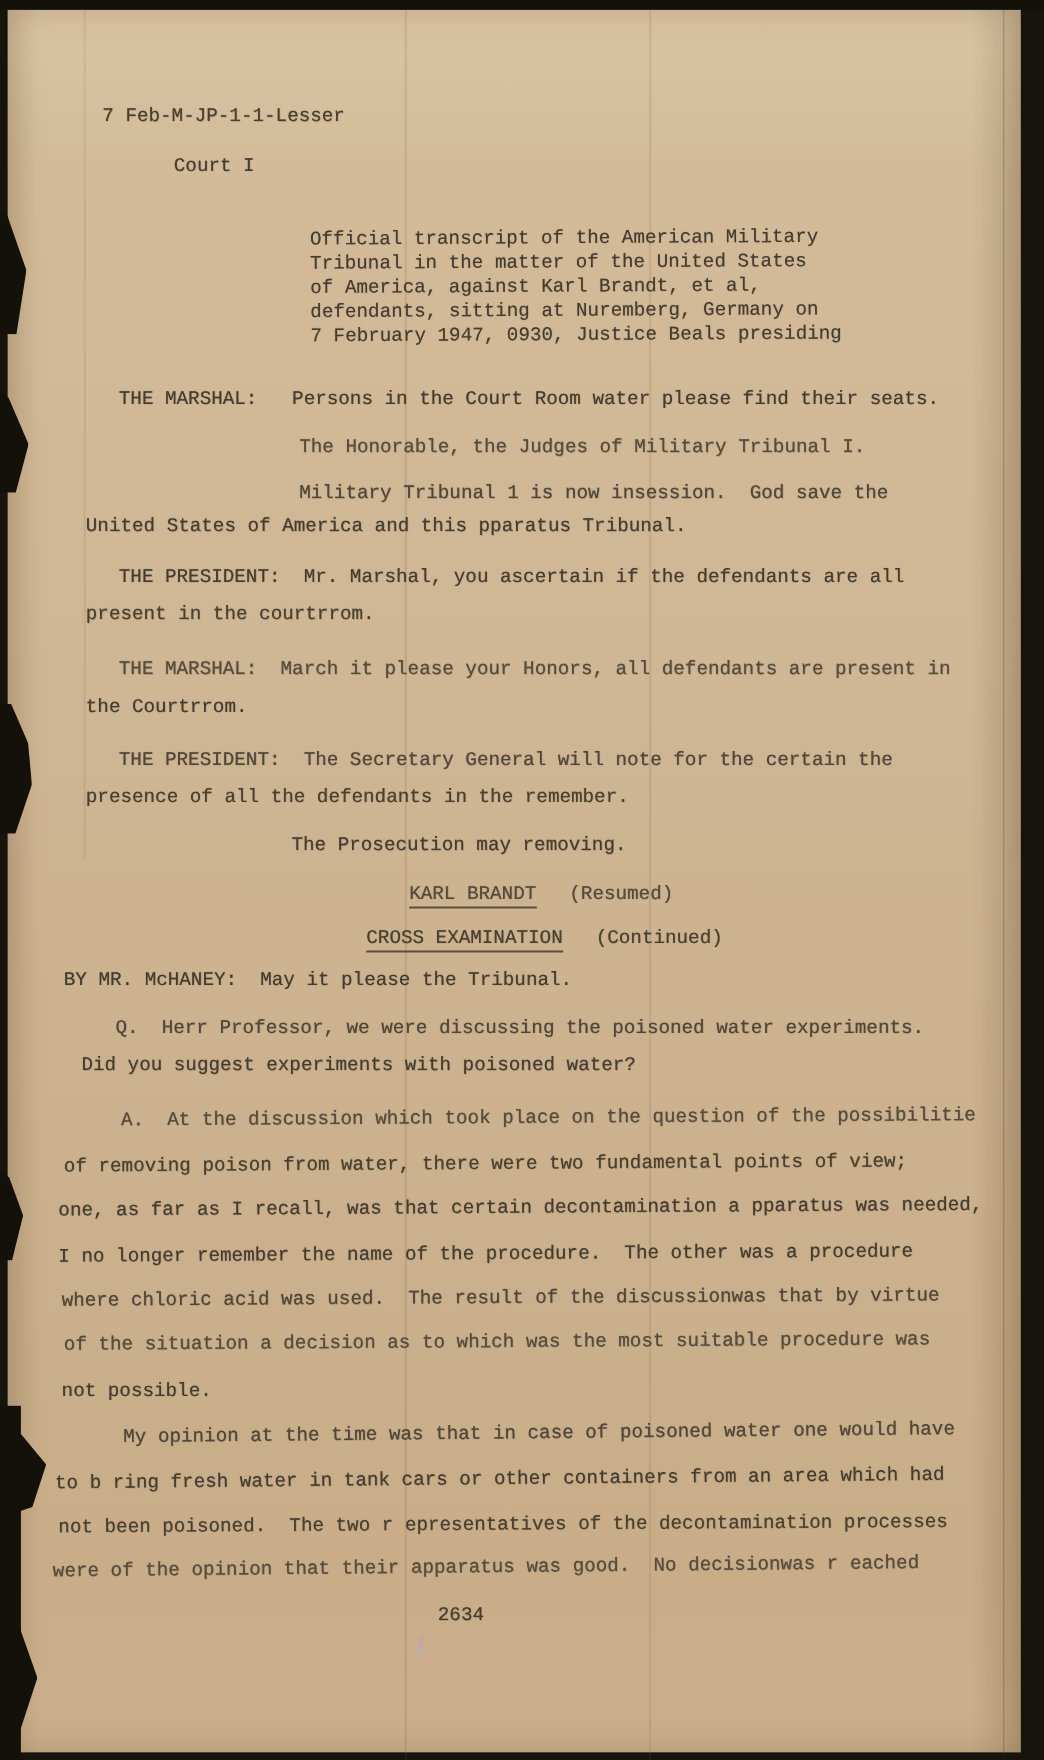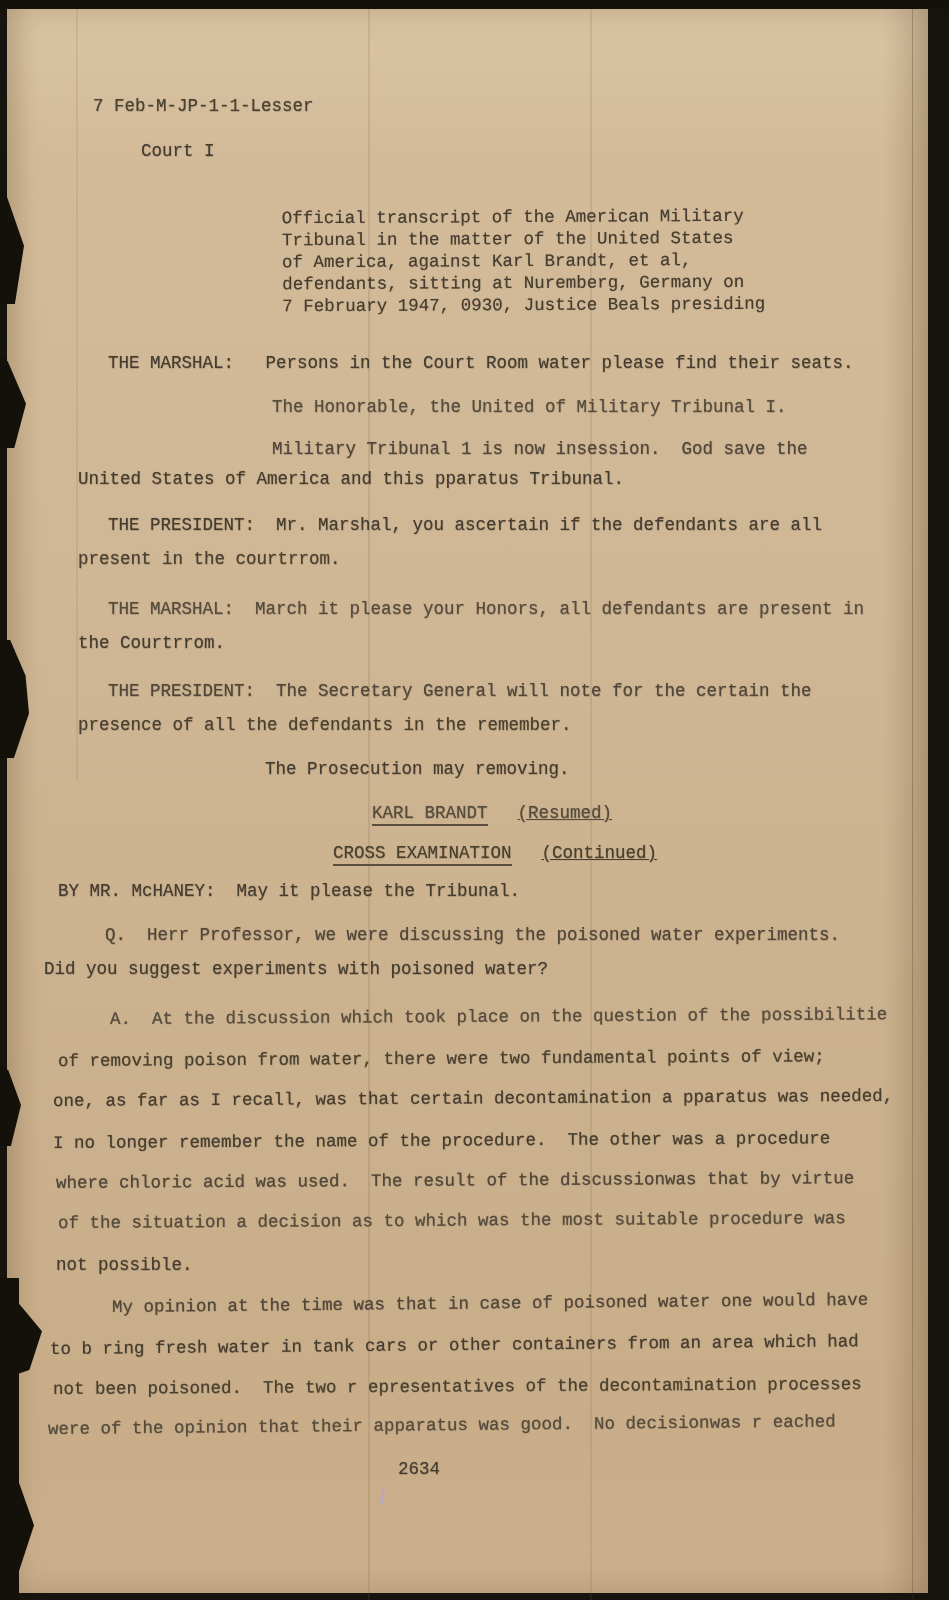--- a/index.html
+++ b/index.html
@@ -42,21 +42,21 @@
     text-shadow:0 0 1px rgba(74,63,48,0.55), 0.5px 0.5px 0 rgba(74,63,48,0.18);
   }
   .line:nth-of-type(3n){color:#50463a;}
   .line:nth-of-type(4n+1){color:#49402f;}
   .line:nth-of-type(5n){color:#564c3e;}
   .tilt1{transform:rotate(-0.35deg);transform-origin:left center;}
   .tilt2{transform:rotate(-0.55deg);transform-origin:left center;}
   .title-block{position:absolute;left:282px;top:206px;transform:rotate(-0.3deg);}
   .title-block .tline{position:relative;white-space:pre;text-shadow:0 0 1px rgba(74,63,48,0.55);}
   .u{border-bottom:2px solid rgba(62,53,42,0.8);padding-bottom:1px;}
-  .hs{margin-left:30px;text-decoration:underline;}
+  .hs{margin-left:30px;}
   .smudge{
     position:absolute;left:381px;top:1488px;width:3px;height:16px;border-radius:2px;
     background:linear-gradient(180deg,#d98fae 0,#b9a0d8 60%,#9fb3de 100%);
     opacity:0.65;transform:rotate(8deg);
   }
 </style>
 </head>
 <body>
 
 <div class="stage">
@@ -74,48 +74,48 @@
   <div class="torn t4"></div>
   <div class="torn t5"></div>
   <div class="torn t6"></div>
   <div class="torn t7"></div>
 
   <div class="smudge"></div>
 
   <div class="text-layer">
 
     <div class="line" style="left:93px;top:95px">7 Feb-M-JP-1-1-Lesser</div>
-    <div class="line" style="left:141px;top:140px">Court I</div>
+    <div class="line" style="left:158px;top:140px">Court I</div>
 
     <div class="title-block">
       <div class="tline">Official transcript of the American Military</div>
       <div class="tline">Tribunal in the matter of the United States</div>
       <div class="tline">of America, against Karl Brandt, et al,</div>
       <div class="tline">defendants, sitting at Nuremberg, Germany on</div>
       <div class="tline">7 February 1947, 0930, Justice Beals presiding</div>
     </div>
 
     <div class="line" style="left:108px;top:352px">THE MARSHAL:   Persons in the Court Room water please find their seats.</div>
-    <div class="line" style="left:272px;top:396px">The Honorable, the United of Military Tribunal I.</div>
+    <div class="line" style="left:272px;top:396px">The Honorable, the Judges of Military Tribunal I.</div>
     <div class="line" style="left:272px;top:438px">Military Tribunal 1 is now insession.  God save the</div>
     <div class="line" style="left:78px;top:468px">United States of America and this pparatus Tribunal.</div>
     <div class="line" style="left:108px;top:514px">THE PRESIDENT:  Mr. Marshal, you ascertain if the defendants are all</div>
     <div class="line" style="left:78px;top:548px">present in the courtrrom.</div>
     <div class="line" style="left:108px;top:598px">THE MARSHAL:  March it please your Honors, all defendants are present in</div>
     <div class="line" style="left:78px;top:632px">the Courtrrom.</div>
     <div class="line" style="left:108px;top:680px">THE PRESIDENT:  The Secretary General will note for the certain the</div>
     <div class="line" style="left:78px;top:714px">presence of all the defendants in the remember.</div>
     <div class="line" style="left:265px;top:758px">The Prosecution may removing.</div>
 
     <div class="line" style="left:372px;top:802px"><span class="u">KARL BRANDT</span><span class="hs">(Resumed)</span></div>
     <div class="line" style="left:58px;top:880px">BY MR. McHANEY:  May it please the Tribunal.</div>
 
     <div class="line" style="left:333px;top:842px"><span class="u">CROSS EXAMINATION</span><span class="hs">(Continued)</span></div>
     <div class="line" style="left:105px;top:924px">Q.  Herr Professor, we were discussing the poisoned water experiments.</div>
-    <div class="line" style="left:44px;top:958px">Did you suggest experiments with poisoned water?</div>
+    <div class="line" style="left:74px;top:958px">Did you suggest experiments with poisoned water?</div>
     <div class="line tilt1" style="left:110px;top:1008px">A.  At the discussion which took place on the question of the possibilitie</div>
     <div class="line tilt1" style="left:58px;top:1050px">of removing poison from water, there were two fundamental points of view;</div>
     <div class="line tilt1" style="left:53px;top:1090px">one, as far as I recall, was that certain decontamination a pparatus was needed,</div>
     <div class="line tilt1" style="left:53px;top:1132px">I no longer remember the name of the procedure.  The other was a procedure</div>
     <div class="line tilt1" style="left:56px;top:1172px">where chloric acid was used.  The result of the discussionwas that by virtue</div>
     <div class="line tilt1" style="left:58px;top:1212px">of the situation a decision as to which was the most suitable procedure was</div>
     <div class="line" style="left:56px;top:1254px">not possible.</div>
     <div class="line tilt2" style="left:112px;top:1296px">My opinion at the time was that in case of poisoned water one would have</div>
     <div class="line tilt2" style="left:50px;top:1338px">to b ring fresh water in tank cars or other containers from an area which had</div>
     <div class="line tilt1" style="left:53px;top:1378px">not been poisoned.  The two r epresentatives of the decontamination processes</div>

